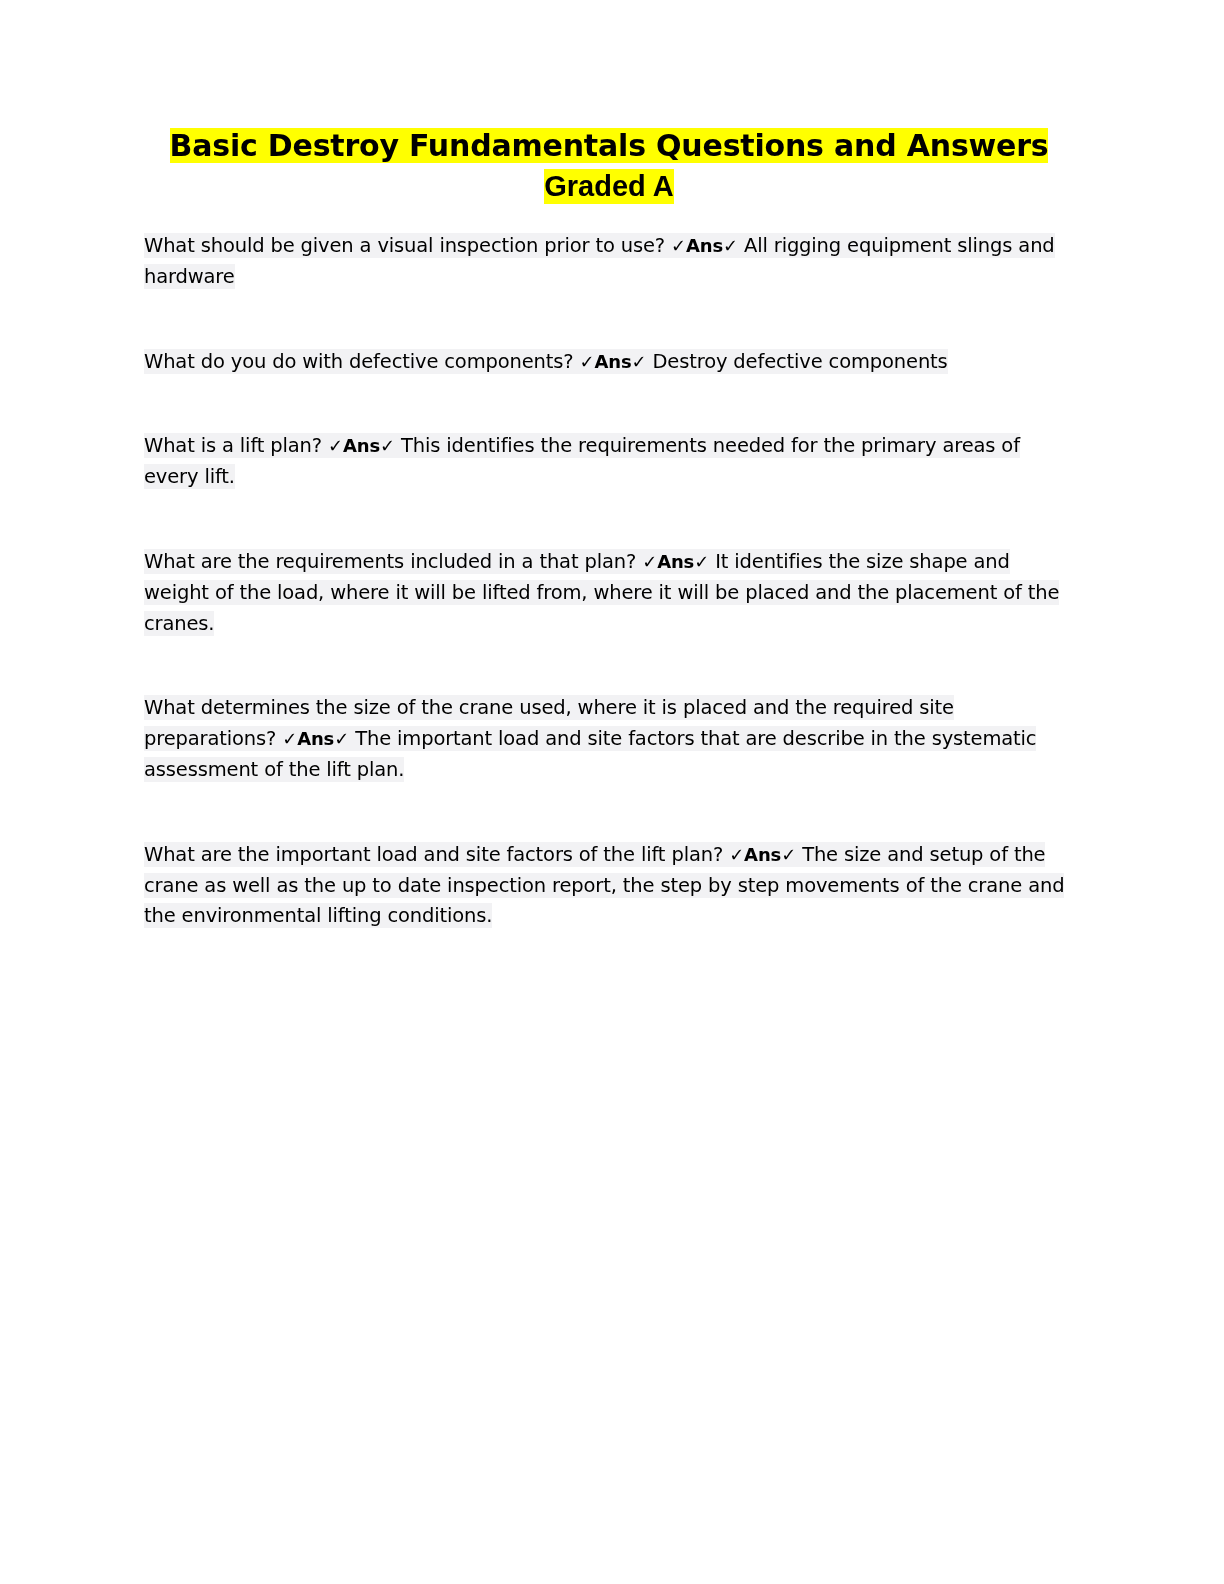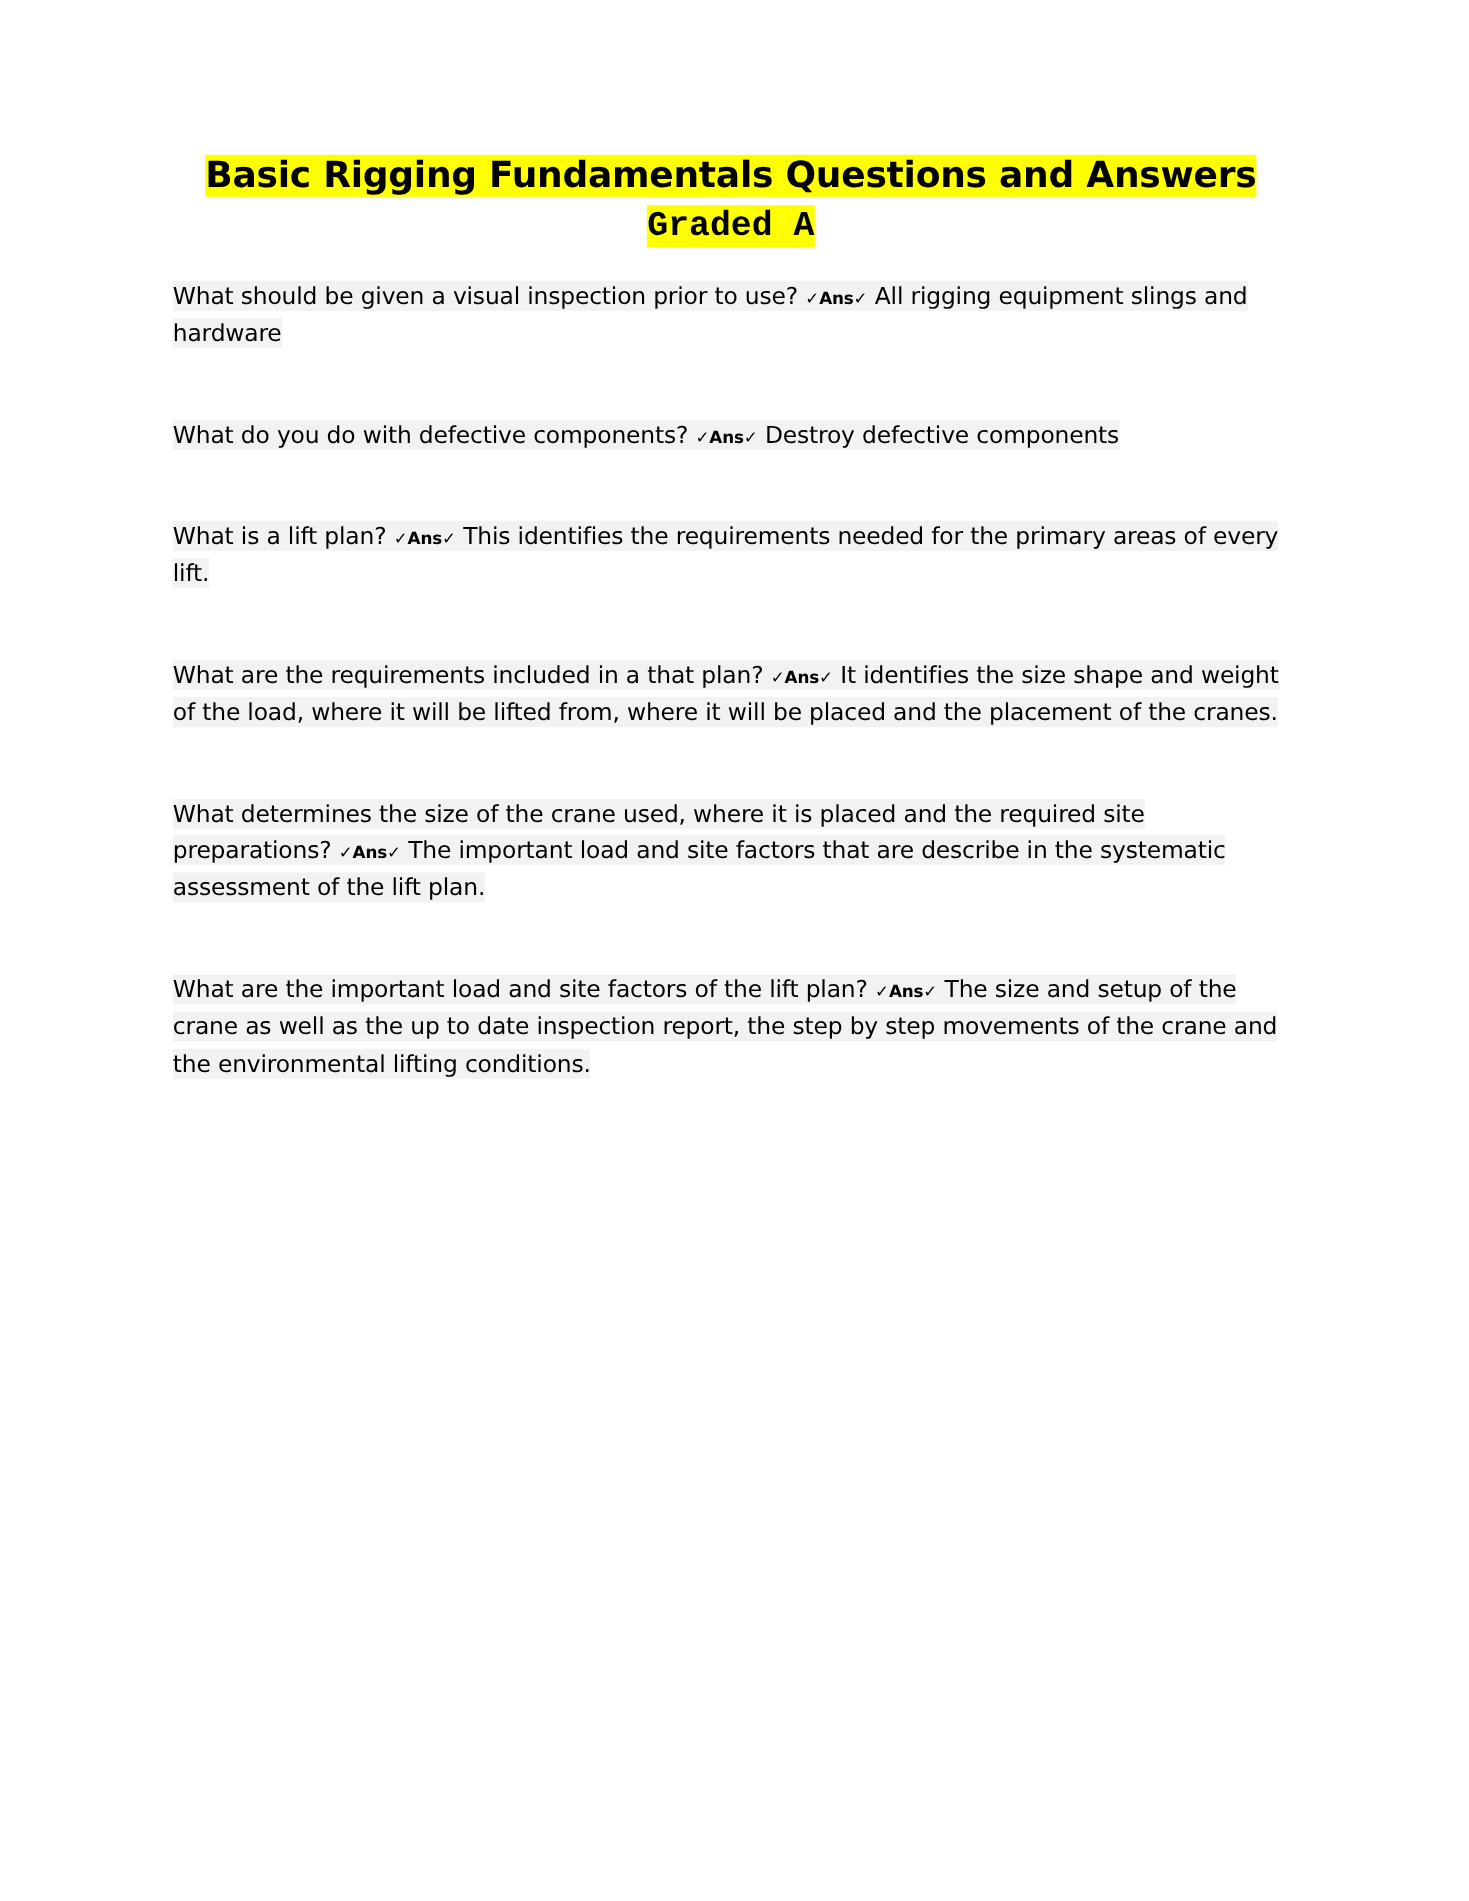--- a/index.html
+++ b/index.html
@@ -32,53 +32,53 @@
     display: inline;
     background: #ffff00;
     font-size: 30px;
     font-family: "DejaVu Sans", sans-serif;
     letter-spacing: -0.2px;
   }
   .title-line2 {
     display: inline-block;
     background: #ffff00;
     font-size: 29px;
-    font-family: Liberation Mono, monospace;
+    font-family: Liberation Sans, sans-serif;
     font-weight: bold;
     margin-top: 4px;
   }
   .qa-block {
     margin: 0 0 54px 0;
     font-size: 19.5px;
     line-height: 1.58;
     letter-spacing: -0.15px;
   }
   .qa-inner {
     display: inline;
     background: #f2f2f4;
     box-decoration-break: clone;
     -webkit-box-decoration-break: clone;
     padding: 1px 0;
   }
   .check {
     font-family: "DejaVu Sans", sans-serif;
     font-weight: bold;
-    font-size: 14px;
+    font-size: 18px;
   }
   .ans {
     font-weight: normal;
   }
 </style>
 </head>
 <body>
 
 <div class="page">
 
   <h1 class="doc-title">
-    <span class="title-line">Basic Rigging Fundamentals Questions and Answers</span><br>
+    <span class="title-line">Basic Destroy Fundamentals Questions and Answers</span><br>
     <span class="title-line2">Graded A</span>
   </h1>
 
   <div id="qa-list">
       <p class="qa-block"><span class="qa-inner"><span>What should be given a visual inspection prior to use?</span>  <span class="check">✓Ans✓</span> <span class="ans">All rigging equipment slings and hardware</span></span></p>
       <p class="qa-block"><span class="qa-inner"><span>What do you do with defective components?</span>  <span class="check">✓Ans✓</span> <span class="ans">Destroy defective components</span></span></p>
       <p class="qa-block"><span class="qa-inner"><span>What is a lift plan?</span>  <span class="check">✓Ans✓</span> <span class="ans">This identifies the requirements needed for the primary areas of every lift.</span></span></p>
       <p class="qa-block"><span class="qa-inner"><span>What are the requirements included in a that plan?</span>  <span class="check">✓Ans✓</span> <span class="ans">It identifies the size shape and weight of the load, where it will be lifted from, where it will be placed and the placement of the cranes.</span></span></p>
       <p class="qa-block"><span class="qa-inner"><span>What determines the size of the crane used, where it is placed and the required site preparations?</span>  <span class="check">✓Ans✓</span> <span class="ans">The important load and site factors that are describe in the systematic assessment of the lift plan.</span></span></p>
       <p class="qa-block"><span class="qa-inner"><span>What are the important load and site factors of the lift plan?</span>  <span class="check">✓Ans✓</span> <span class="ans">The size and setup of the crane as well as the up to date inspection report, the step by step movements of the crane and the environmental lifting conditions.</span></span></p>

